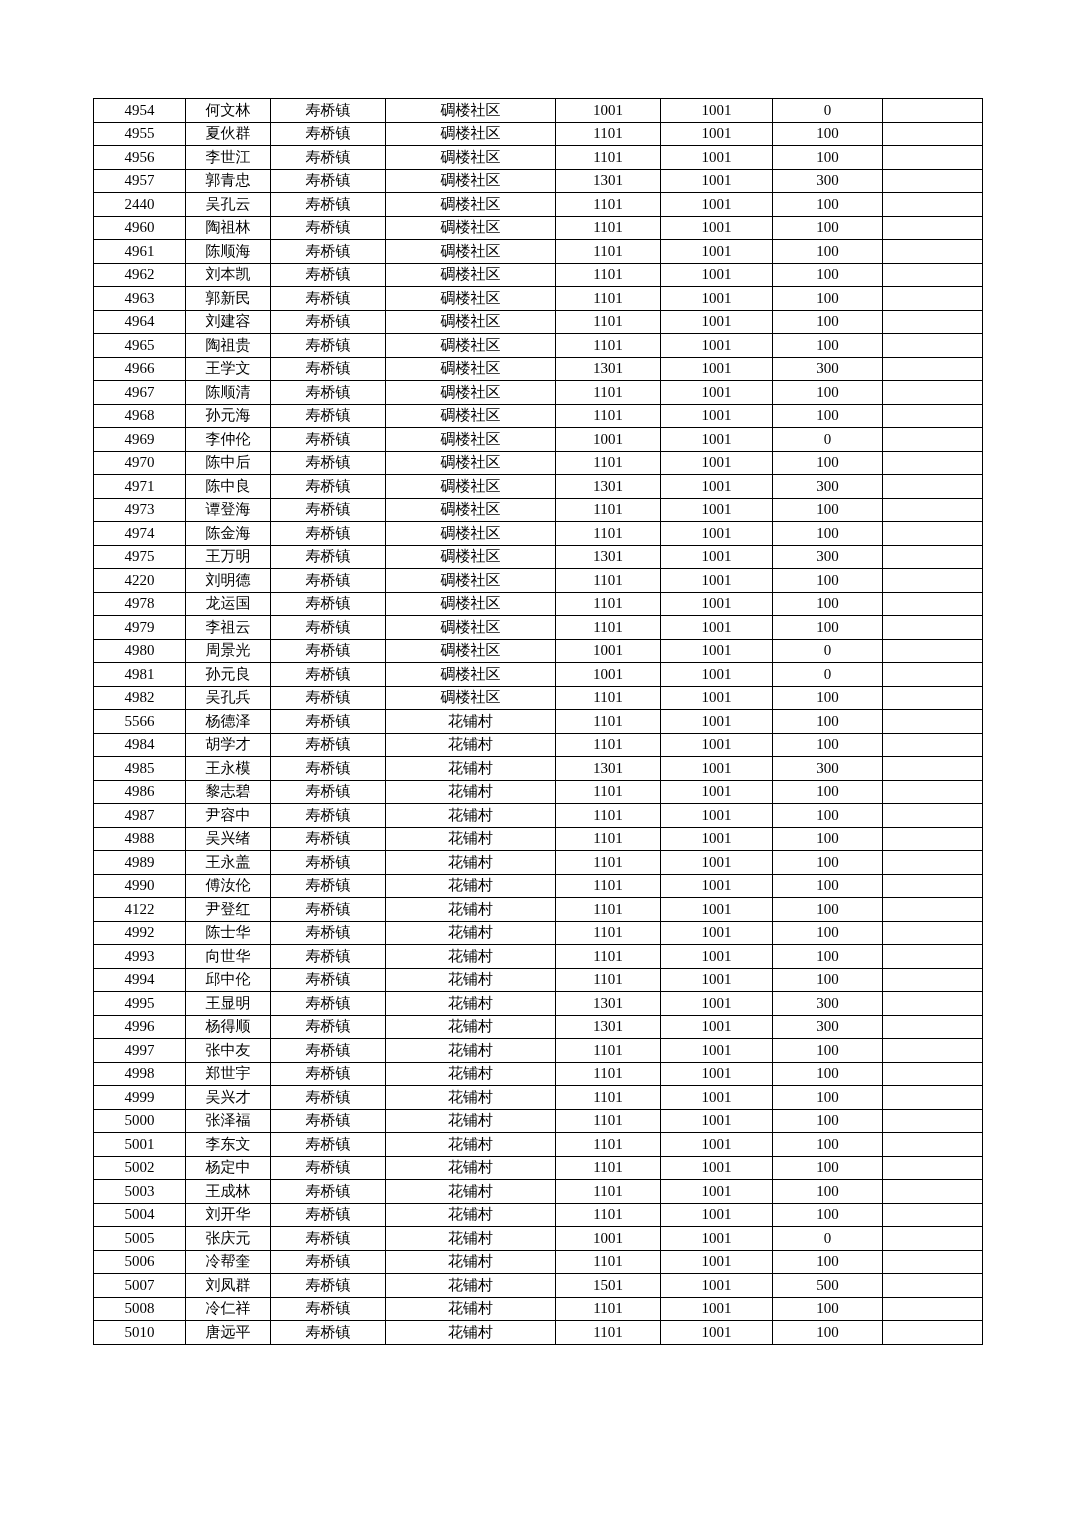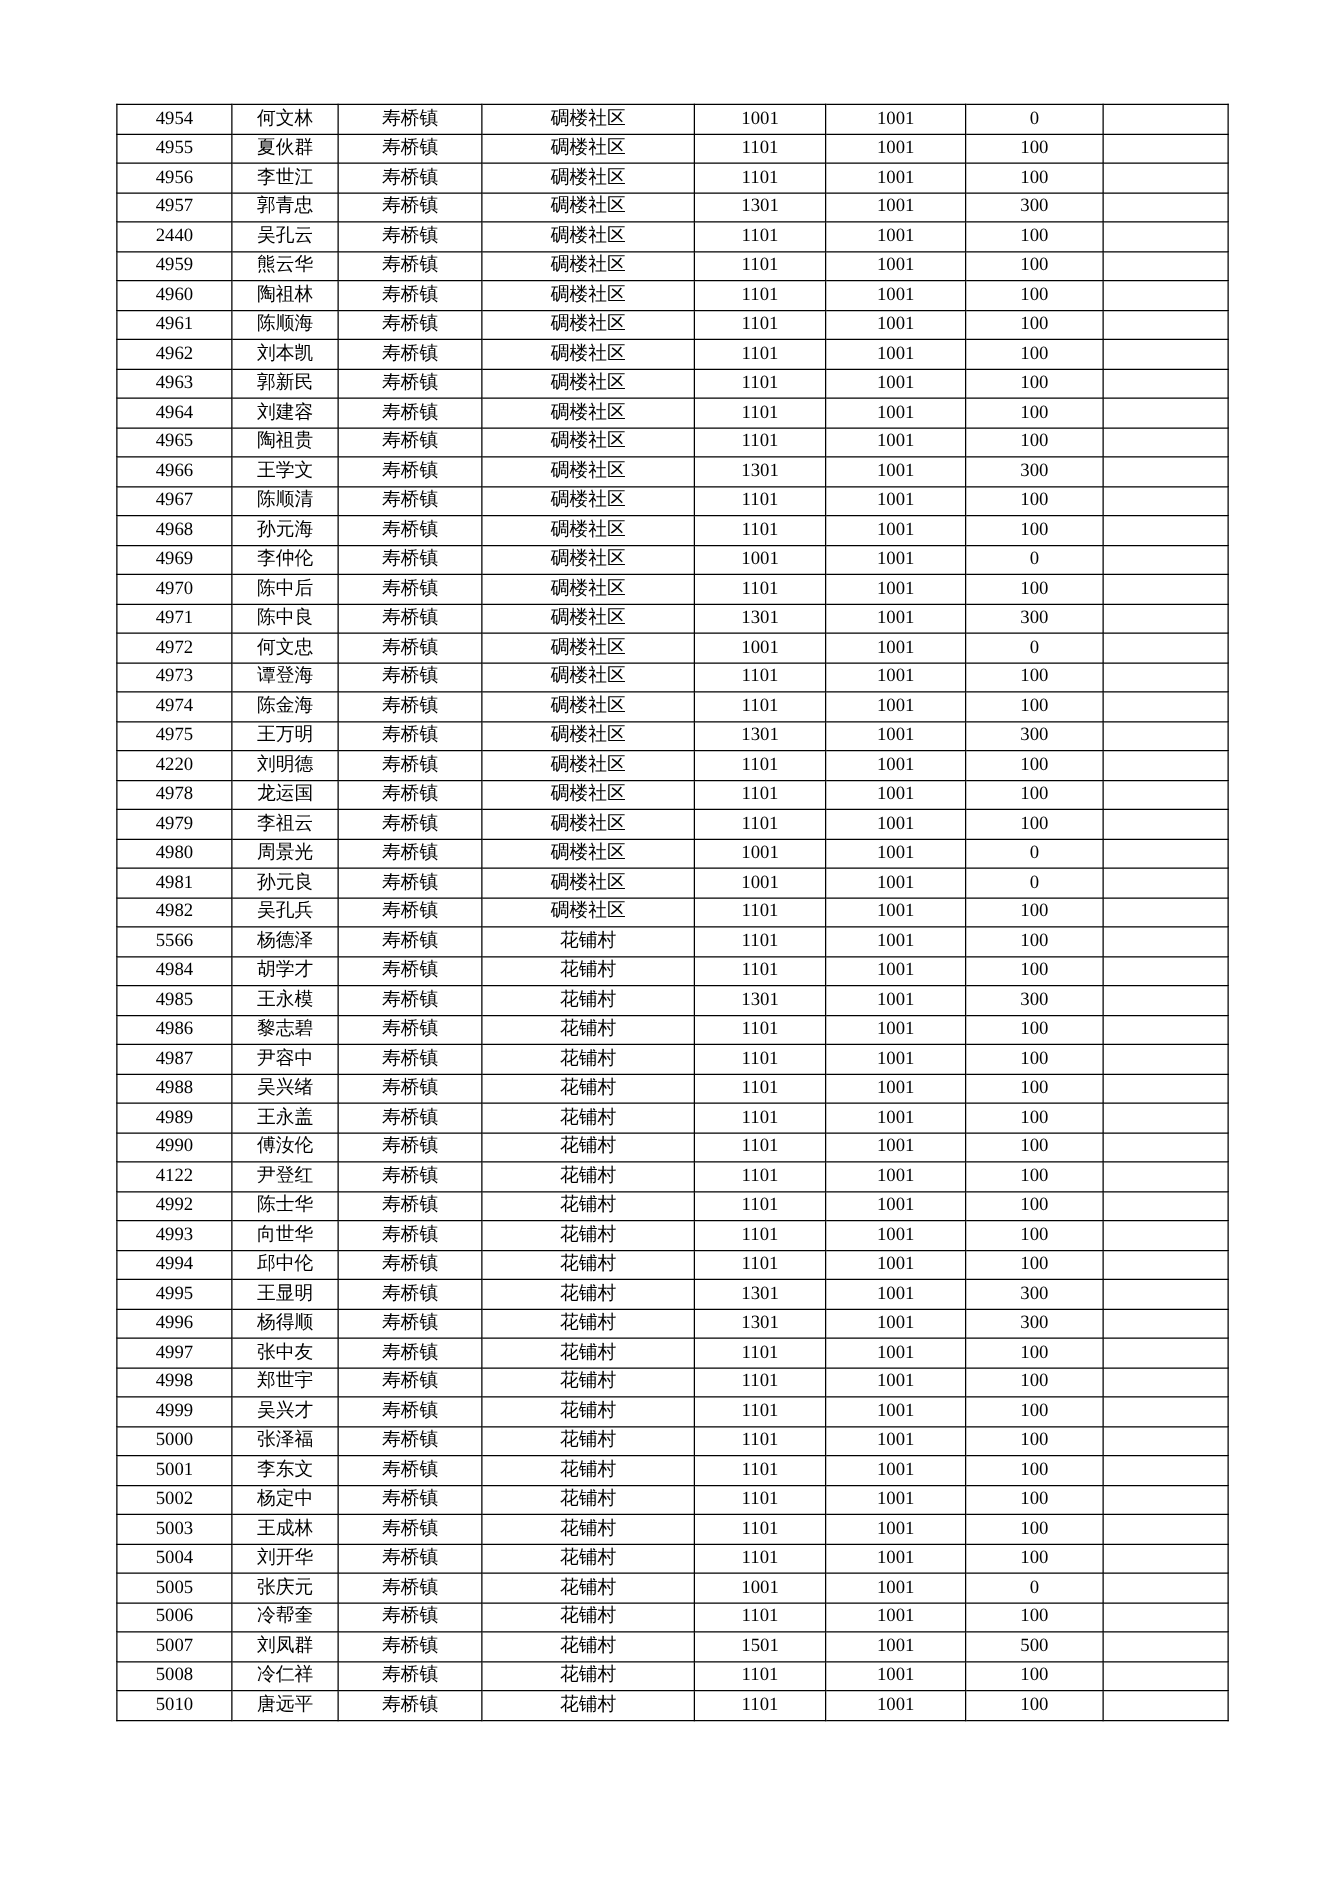--- a/index.html
+++ b/index.html
@@ -10,21 +10,21 @@
   body {
     width: 1075px;
     height: 1519px;
     position: relative;
     font-family: "Liberation Serif", "DejaVu Serif", serif;
     color: #000000;
   }
   .sheet {
     position: absolute;
     left: 93px;
-    top: 83px;
+    top: 98px;
   }
   table.data-table {
     border-collapse: collapse;
     table-layout: fixed;
   }
   table.data-table td {
     border: 1px solid #000000;
     height: 22.5px;
     padding: 0;
     text-align: center;
@@ -103,30 +103,20 @@
           <td>2440</td>
           <td>吴孔云</td>
           <td>寿桥镇</td>
           <td>碉楼社区</td>
           <td>1101</td>
           <td>1001</td>
           <td>100</td>
           <td></td>
         </tr>
         <tr>
-          <td>4959</td>
-          <td>熊云华</td>
-          <td>寿桥镇</td>
-          <td>碉楼社区</td>
-          <td>1101</td>
-          <td>1001</td>
-          <td>100</td>
-          <td></td>
-        </tr>
-        <tr>
           <td>4960</td>
           <td>陶祖林</td>
           <td>寿桥镇</td>
           <td>碉楼社区</td>
           <td>1101</td>
           <td>1001</td>
           <td>100</td>
           <td></td>
         </tr>
         <tr>
@@ -230,30 +220,20 @@
           <td></td>
         </tr>
         <tr>
           <td>4971</td>
           <td>陈中良</td>
           <td>寿桥镇</td>
           <td>碉楼社区</td>
           <td>1301</td>
           <td>1001</td>
           <td>300</td>
-          <td></td>
-        </tr>
-        <tr>
-          <td>4972</td>
-          <td>何文忠</td>
-          <td>寿桥镇</td>
-          <td>碉楼社区</td>
-          <td>1001</td>
-          <td>1001</td>
-          <td>0</td>
           <td></td>
         </tr>
         <tr>
           <td>4973</td>
           <td>谭登海</td>
           <td>寿桥镇</td>
           <td>碉楼社区</td>
           <td>1101</td>
           <td>1001</td>
           <td>100</td>

